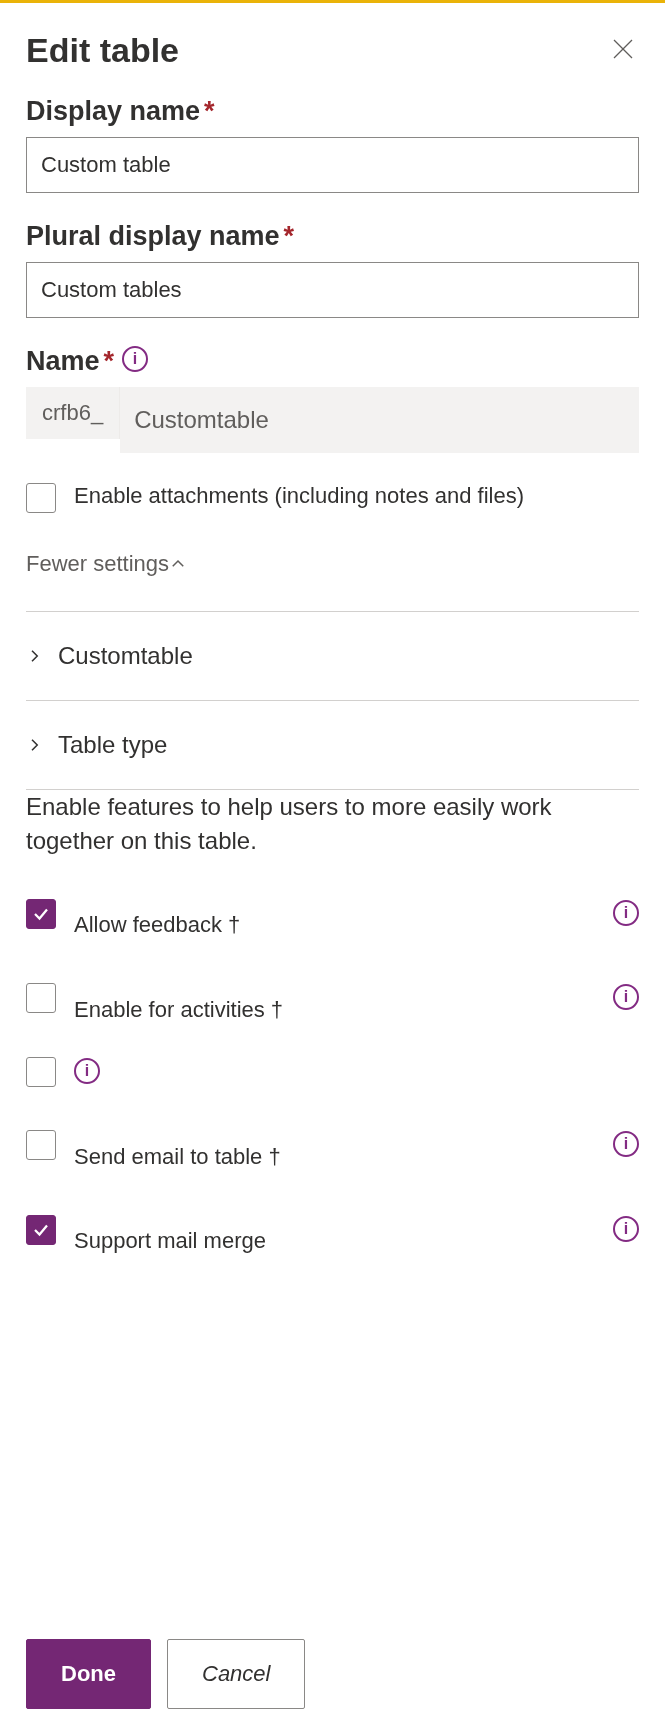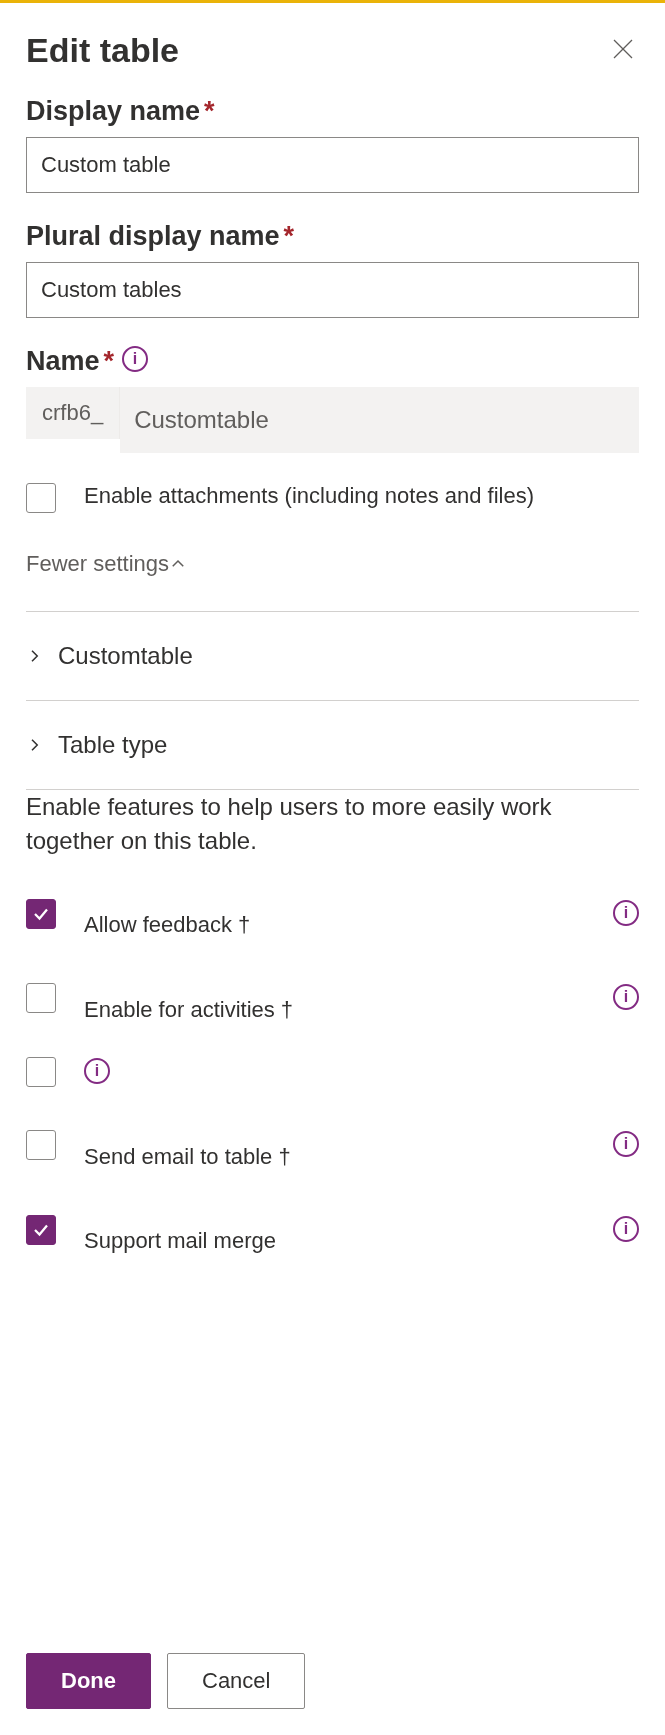--- a/index.html
+++ b/index.html
@@ -121,21 +121,21 @@
     padding: 0 14px;
     font-size: 24px;
     border: none;
     background: var(--bg-disabled);
     color: var(--text-secondary);
   }
 
   .checkbox-row {
     display: flex;
     align-items: flex-start;
-    gap: 28px;
+    gap: 18px;
     margin-bottom: 20px;
   }
   .checkbox {
     width: 30px;
     height: 30px;
     flex: 0 0 30px;
     border: 1px solid var(--border);
     border-radius: 3px;
     background: #fff;
     display: flex;
@@ -198,36 +198,37 @@
     margin: 0 0 28px 0;
   }
 
   .footer {
     padding: 26px;
     display: flex;
     gap: 16px;
     border-top: 1px solid transparent;
   }
   .btn {
-    height: 56px;
+    height: 70px;
     padding: 0 34px;
     font-size: 22px;
     border-radius: 2px;
     cursor: pointer;
   }
   .btn-primary {
     background: var(--purple);
     color: #fff;
     border: 1px solid var(--purple);
     font-weight: 600;
   }
   .btn-secondary {
     background: #fff;
     color: var(--text);
     border: 1px solid var(--border);
+    font-style: italic;
   }
   .chevron { display: inline-flex; }
 </style>
 </head>
 <body>
 
 <div class="panel">
 
   <div class="header">
     <h1>Edit table</h1>

